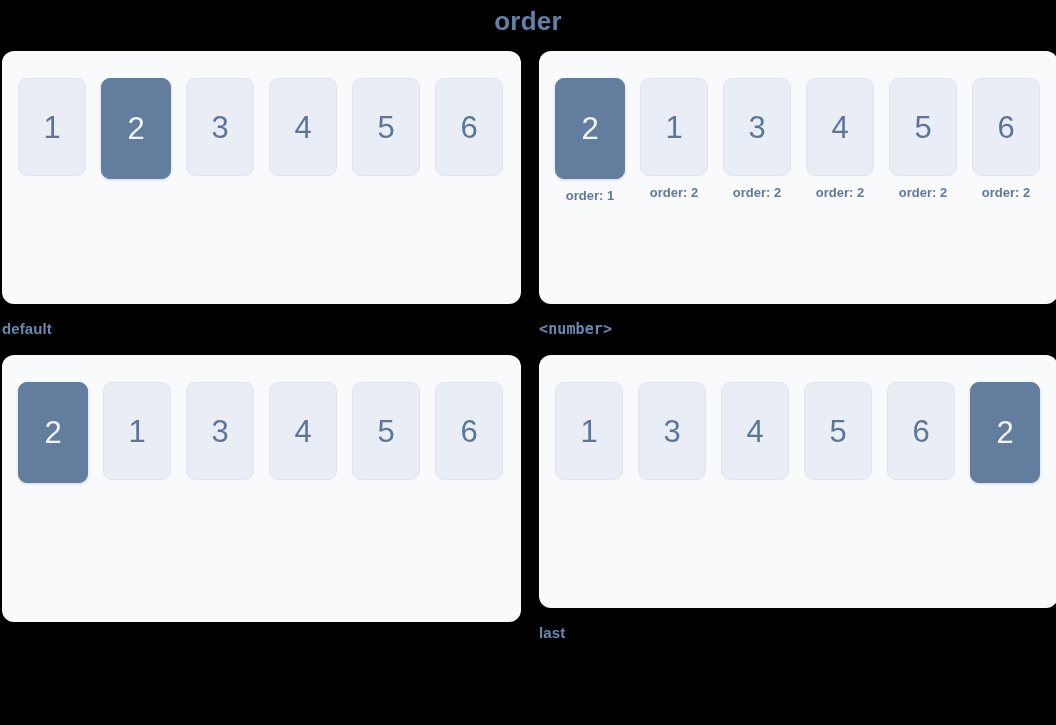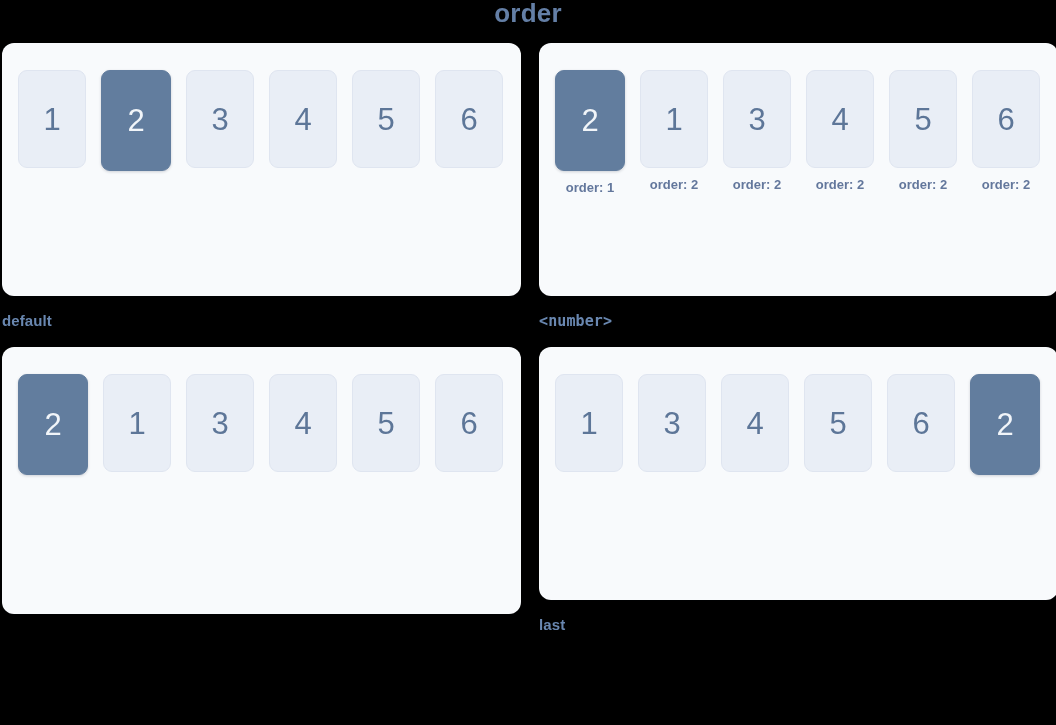--- a/index.html
+++ b/index.html
@@ -15,20 +15,21 @@
     font-family: "Liberation Sans", sans-serif;
     -webkit-font-smoothing: antialiased;
   }
 
   .page-title {
     text-align: center;
     color: #647fa6;
     font-size: 26px;
     font-weight: bold;
     line-height: 1;
+    padding-top: 8px;
     padding-bottom: 0;
     letter-spacing: 0.2px;
   }
 
   .grid {
     margin-top: 17px;
     display: grid;
     grid-template-columns: 519px 519px;
     grid-template-rows: 287px 287px;
     column-gap: 18px;

